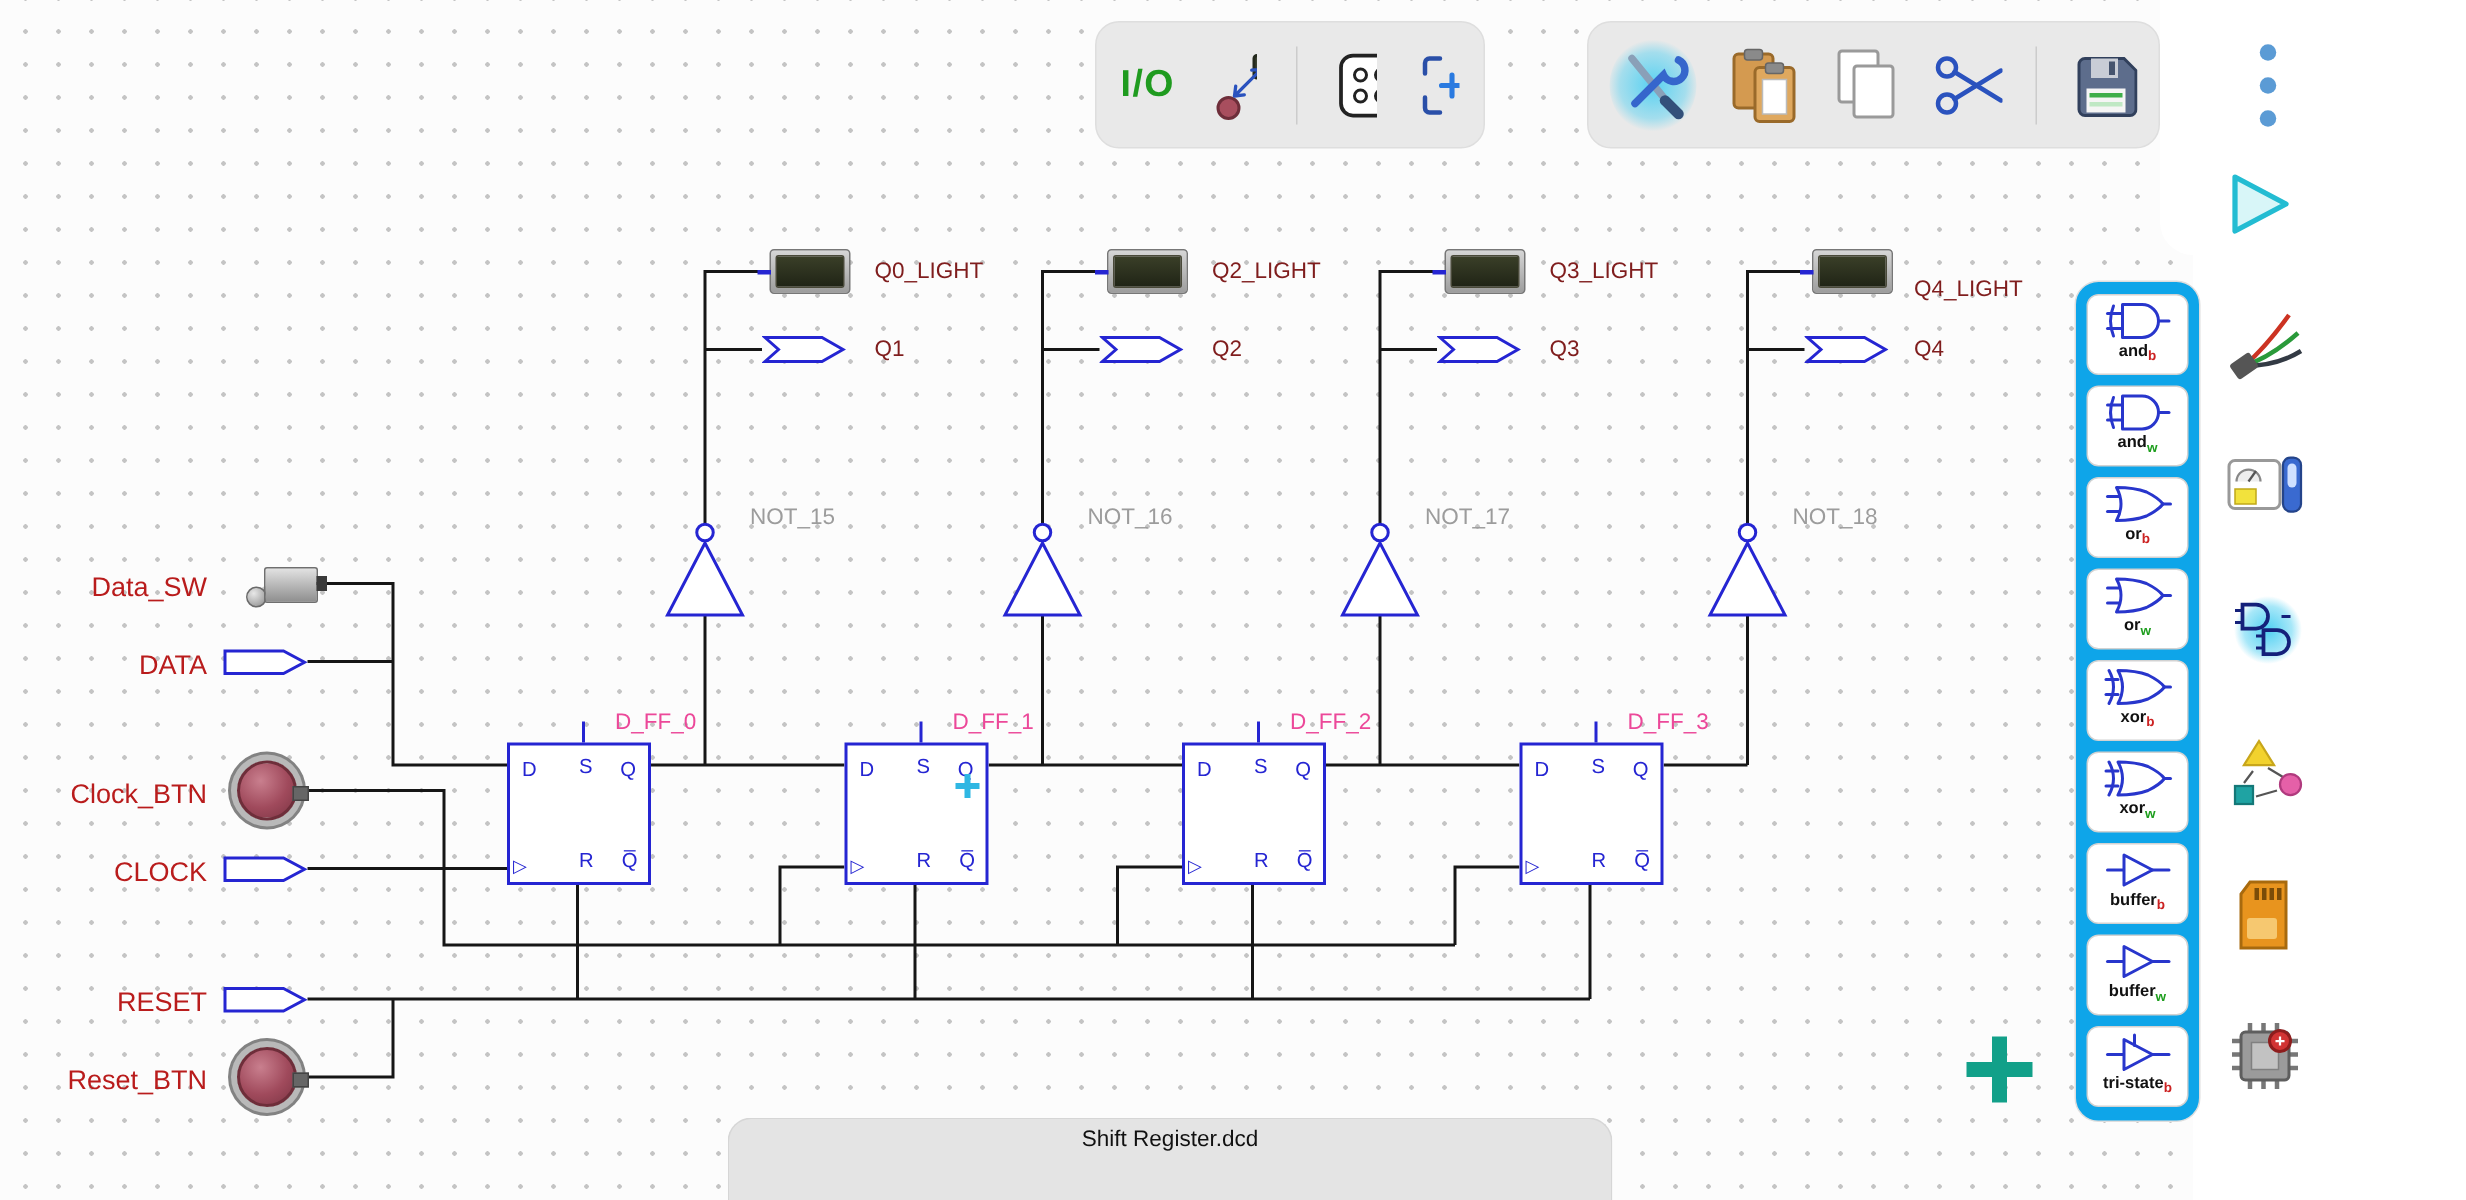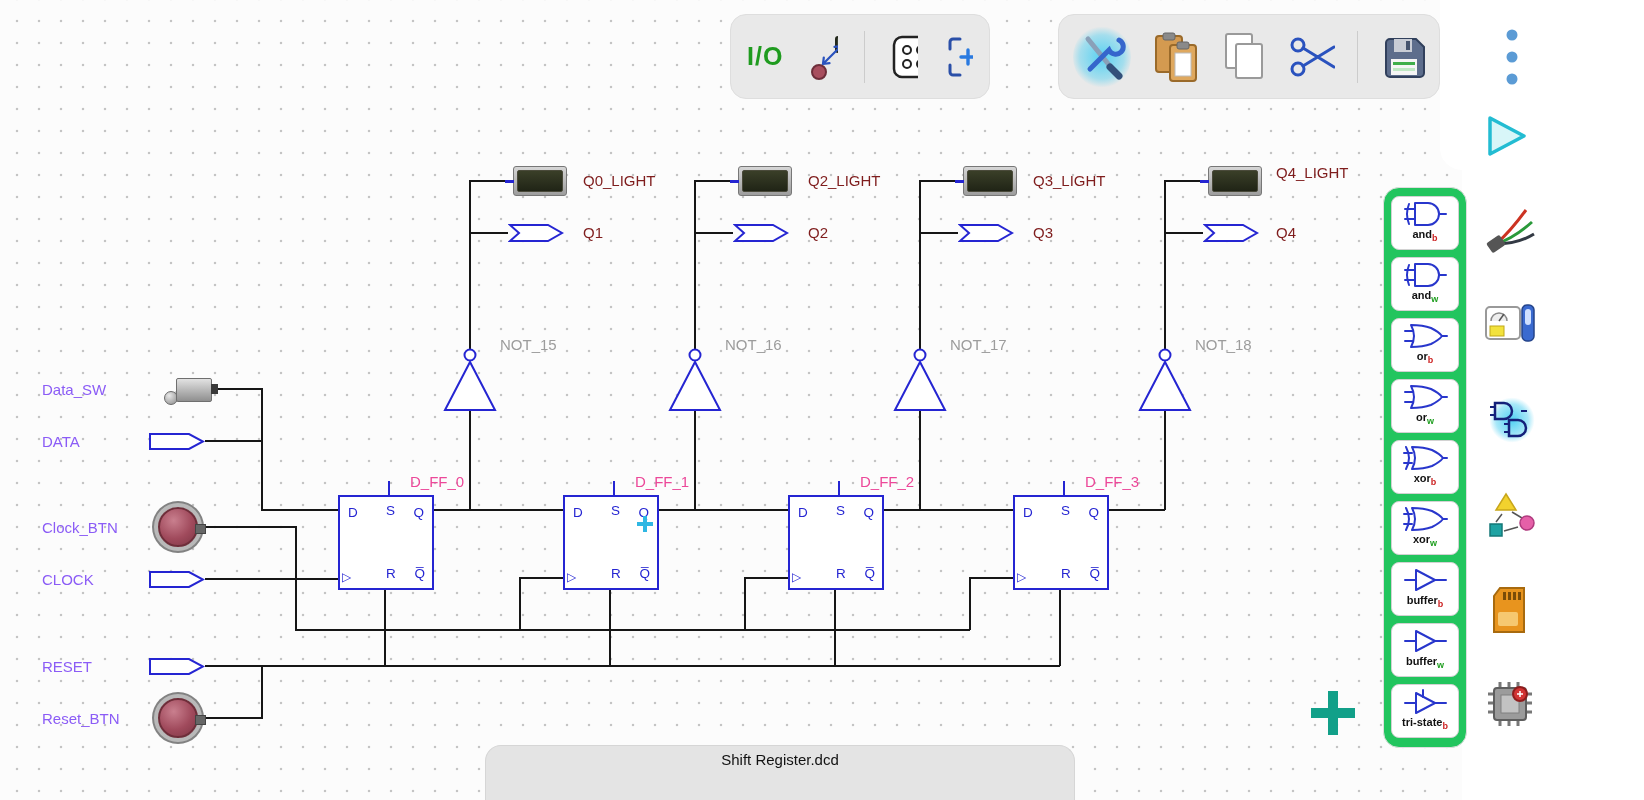--- a/index.html
+++ b/index.html
@@ -7,21 +7,21 @@
        font-family:"Liberation Sans",sans-serif;color:#222}
   .abs{position:absolute}
   
   .grid{position:absolute;inset:0;
         background-image:radial-gradient(circle,#c4c4c4 1.4px,transparent 1.6px);
         background-size:22px 22px;background-position:6px 10px}
   
   .wires{position:absolute;left:0;top:0}
   .wires polyline{fill:none;stroke:#161616;stroke-width:2}
   
-  .io-label{position:absolute;width:96px;color:#8b5cf6;font-size:15px;white-space:nowrap}
+  .io-label{position:absolute;width:96px;text-align:right;color:#b91c1c;font-size:18px;white-space:nowrap}
   .mag{position:absolute;color:#7f1d1d;font-size:15px;white-space:nowrap}
   .gray-lbl{position:absolute;color:#9c9c9c;font-size:15px;white-space:nowrap}
   
   .ff{position:absolute;top:495px;width:96px;height:95px;border:2px solid #2525d2;background:#fff;box-sizing:border-box}
   .ff .pin{position:absolute;color:#2525d2;font-size:13.5px;font-weight:500;line-height:1}
   .ff .p-d{left:8px;top:9px}.ff .p-s{left:46px;top:7px}.ff .p-q{right:8px;top:9px}
   .ff .p-r{left:46px;bottom:8px}.ff .p-qb{right:7px;bottom:8px}
   .ff .clkmark{position:absolute;left:2px;bottom:5px;color:#2525d2;font-size:12px;line-height:1}
   .ff .stub-top{position:absolute;left:48px;top:-16px;width:2px;height:14px;background:#2525d2}
   .ff .ff-label{position:absolute;left:70px;top:-24px;color:#ec4899;font-size:15px;white-space:nowrap}
@@ -47,21 +47,21 @@
            background:radial-gradient(circle at 35% 30%,#e8e8e8,#8a8a8a);border:1px solid #6a6a6a}
   
   .white-panel{position:absolute;background:#ffffff}
   .toolbar{position:absolute;top:14px;height:85px;background:#e9e9e9;border:1px solid #dedede;
            border-radius:16px;display:flex;align-items:center;box-sizing:border-box}
   .tb-sep{width:1px;height:52px;background:#cccccc}
   .io-btn{color:#1f9b1f;font-size:25px;font-weight:bold;letter-spacing:1px}
   .glow{width:62px;height:62px;border-radius:50%;display:flex;align-items:center;justify-content:center;
         background:radial-gradient(circle,rgba(80,208,242,.95) 0%,rgba(80,208,242,.45) 52%,rgba(80,208,242,0) 72%)}
   
-  .pal-panel{position:absolute;left:1383px;top:187px;width:84px;height:561px;background:#22c55e;
+  .pal-panel{position:absolute;left:1383px;top:187px;width:84px;height:561px;background:#0ea5e9;
              border:1px solid #dedede;border-radius:16px;box-sizing:border-box}
   .pal-btn{position:absolute;left:7px;width:68px;height:54px;background:#fff;border:1px solid #d2d2d2;
            border-radius:8px;box-sizing:border-box;display:flex;flex-direction:column;align-items:center;justify-content:flex-start}
   .pal-btn svg{margin-top:3px;stroke:#2836cc;fill:none;stroke-width:2;stroke-linejoin:round;stroke-linecap:round}
   .pal-btn svg .fillw{fill:#fff}
   .pal-lab{font-size:11px;font-weight:bold;color:#111;line-height:1;margin-top:1px;white-space:nowrap}
   .pal-tag{font-size:9px;font-weight:bold;vertical-align:sub}
   .tag-red{color:#cc2222}.tag-green{color:#1e9e1e}
   .rail-icon{position:absolute;left:1482px;width:60px;height:60px}
   
@@ -206,21 +206,21 @@
   </div>
 <div class="light" style="left:963px">
     <div class="lens"></div>
   </div>
 <div class="light" style="left:1208px">
     <div class="lens"></div>
   </div>
 <div class="mag" style="left:583px;top:172px">Q0_LIGHT</div>
 <div class="mag" style="left:808px;top:172px">Q2_LIGHT</div>
 <div class="mag" style="left:1033px;top:172px">Q3_LIGHT</div>
-<div class="mag" style="left:1276px;top:164px">Q4_LIGHT</div>
+<div class="mag" style="left:1276px;top:184px">Q4_LIGHT</div>
 
 <svg class="abs" style="left:508px;top:223px" width="56" height="20">
   <polygon points="2,2 40,2 54,10 40,18 2,18 11,10" fill="#fff" stroke="#2525d2" stroke-width="2"></polygon>
 </svg>
 <svg class="abs" style="left:733px;top:223px" width="56" height="20">
   <polygon points="2,2 40,2 54,10 40,18 2,18 11,10" fill="#fff" stroke="#2525d2" stroke-width="2"></polygon>
 </svg>
 <svg class="abs" style="left:958px;top:223px" width="56" height="20">
   <polygon points="2,2 40,2 54,10 40,18 2,18 11,10" fill="#fff" stroke="#2525d2" stroke-width="2"></polygon>
 </svg>

